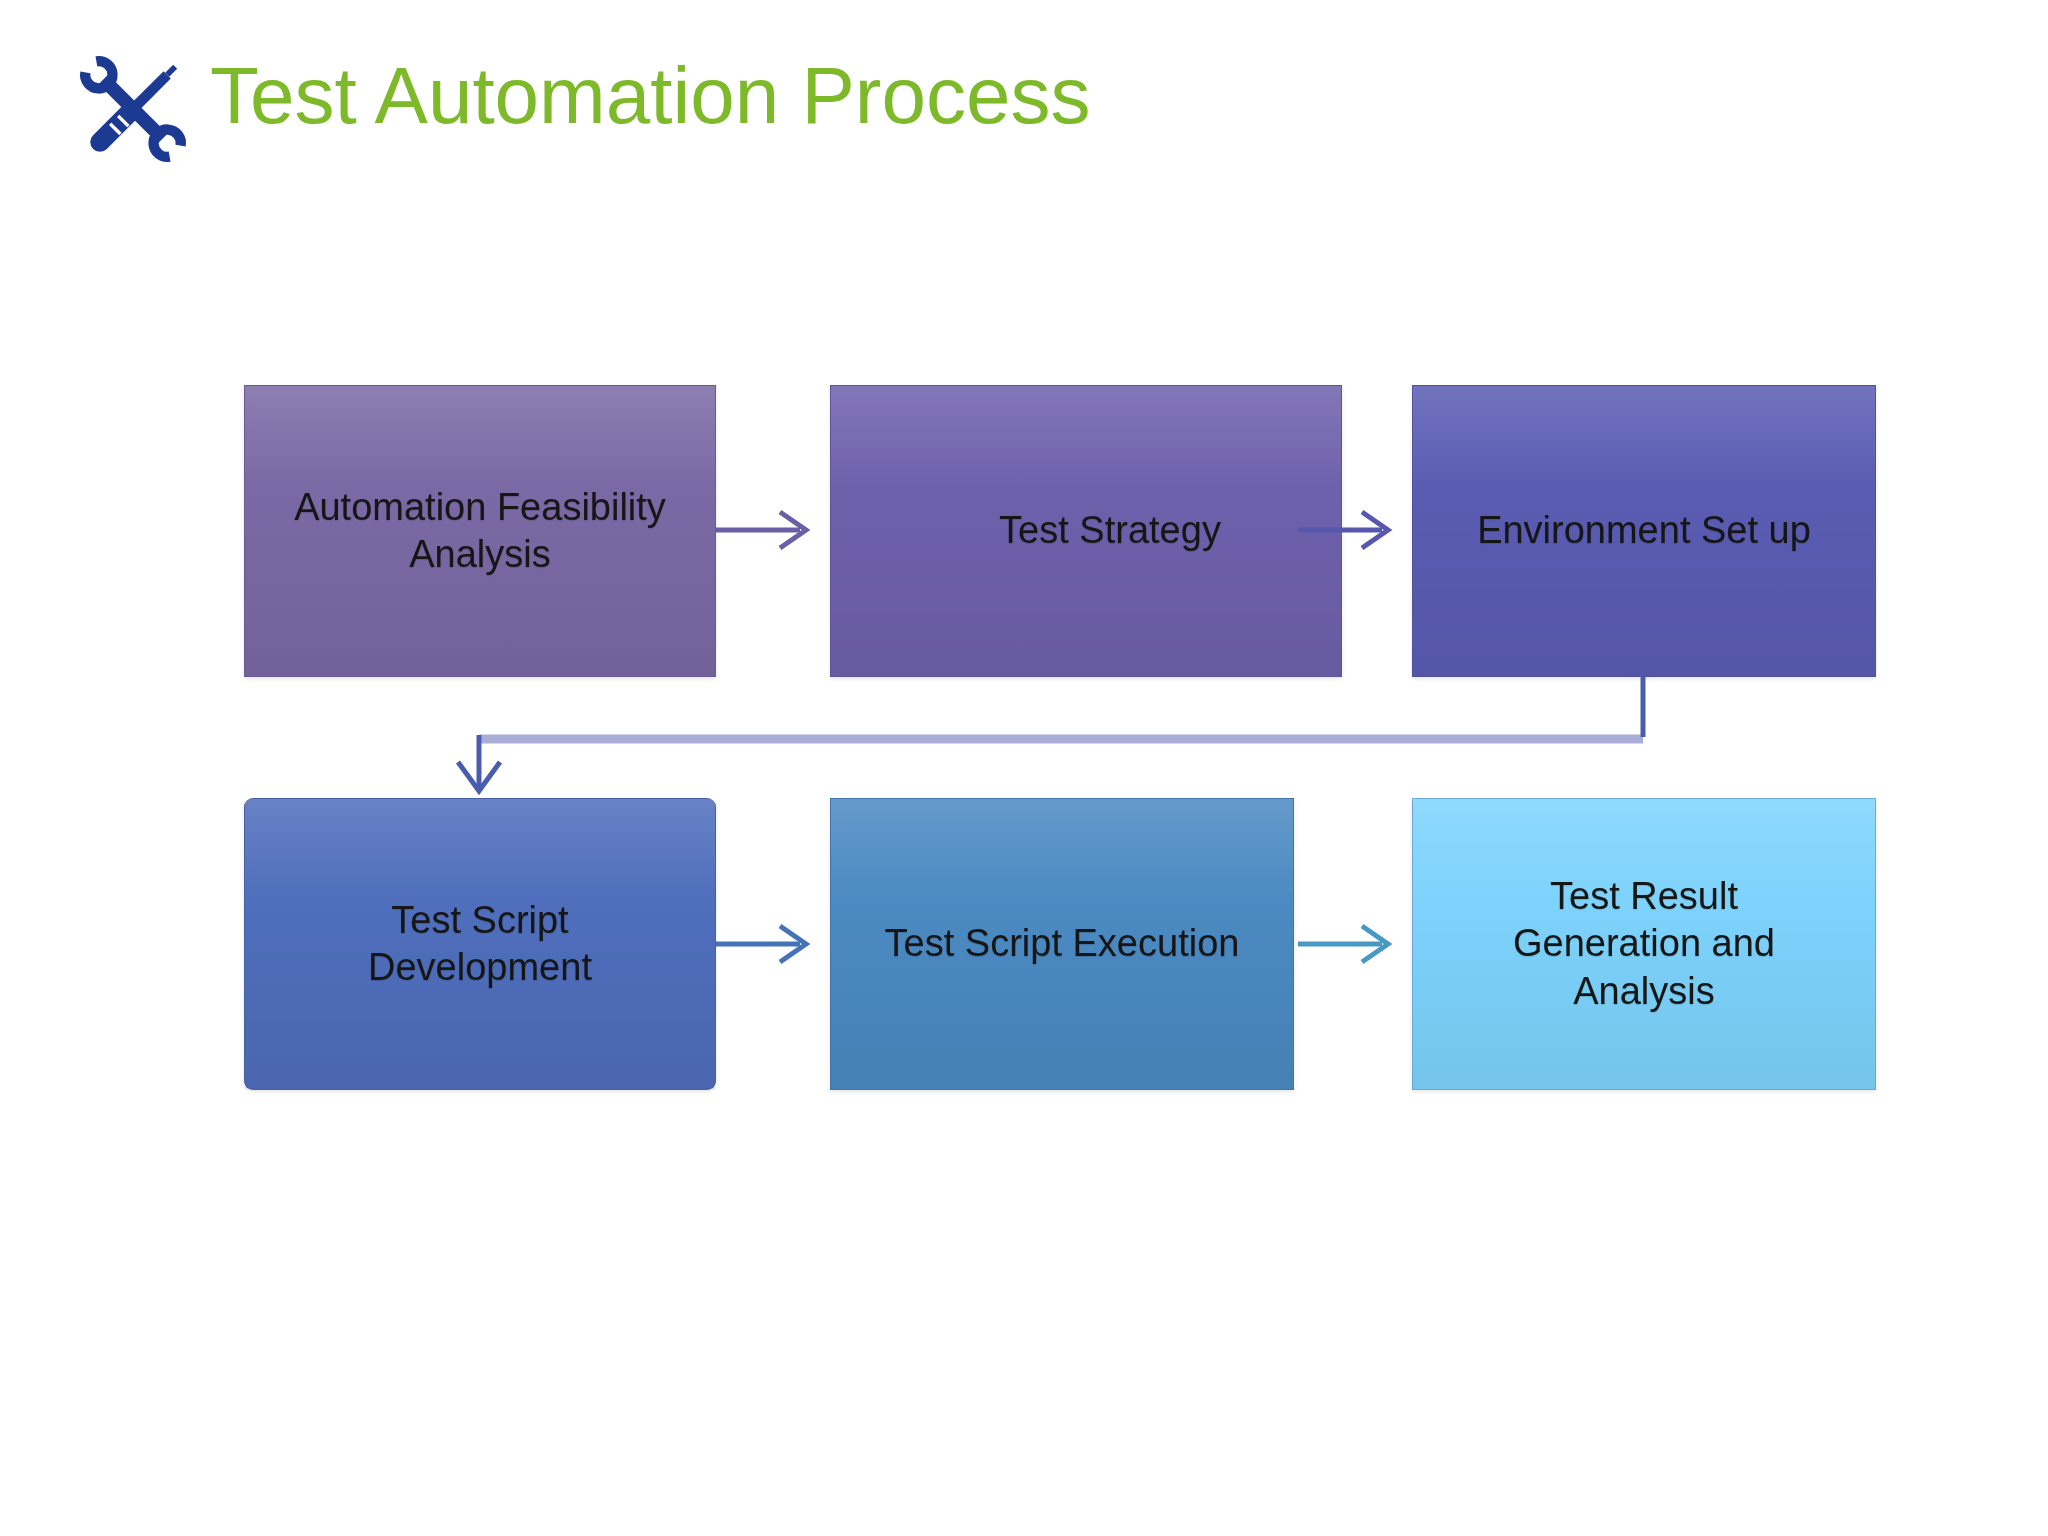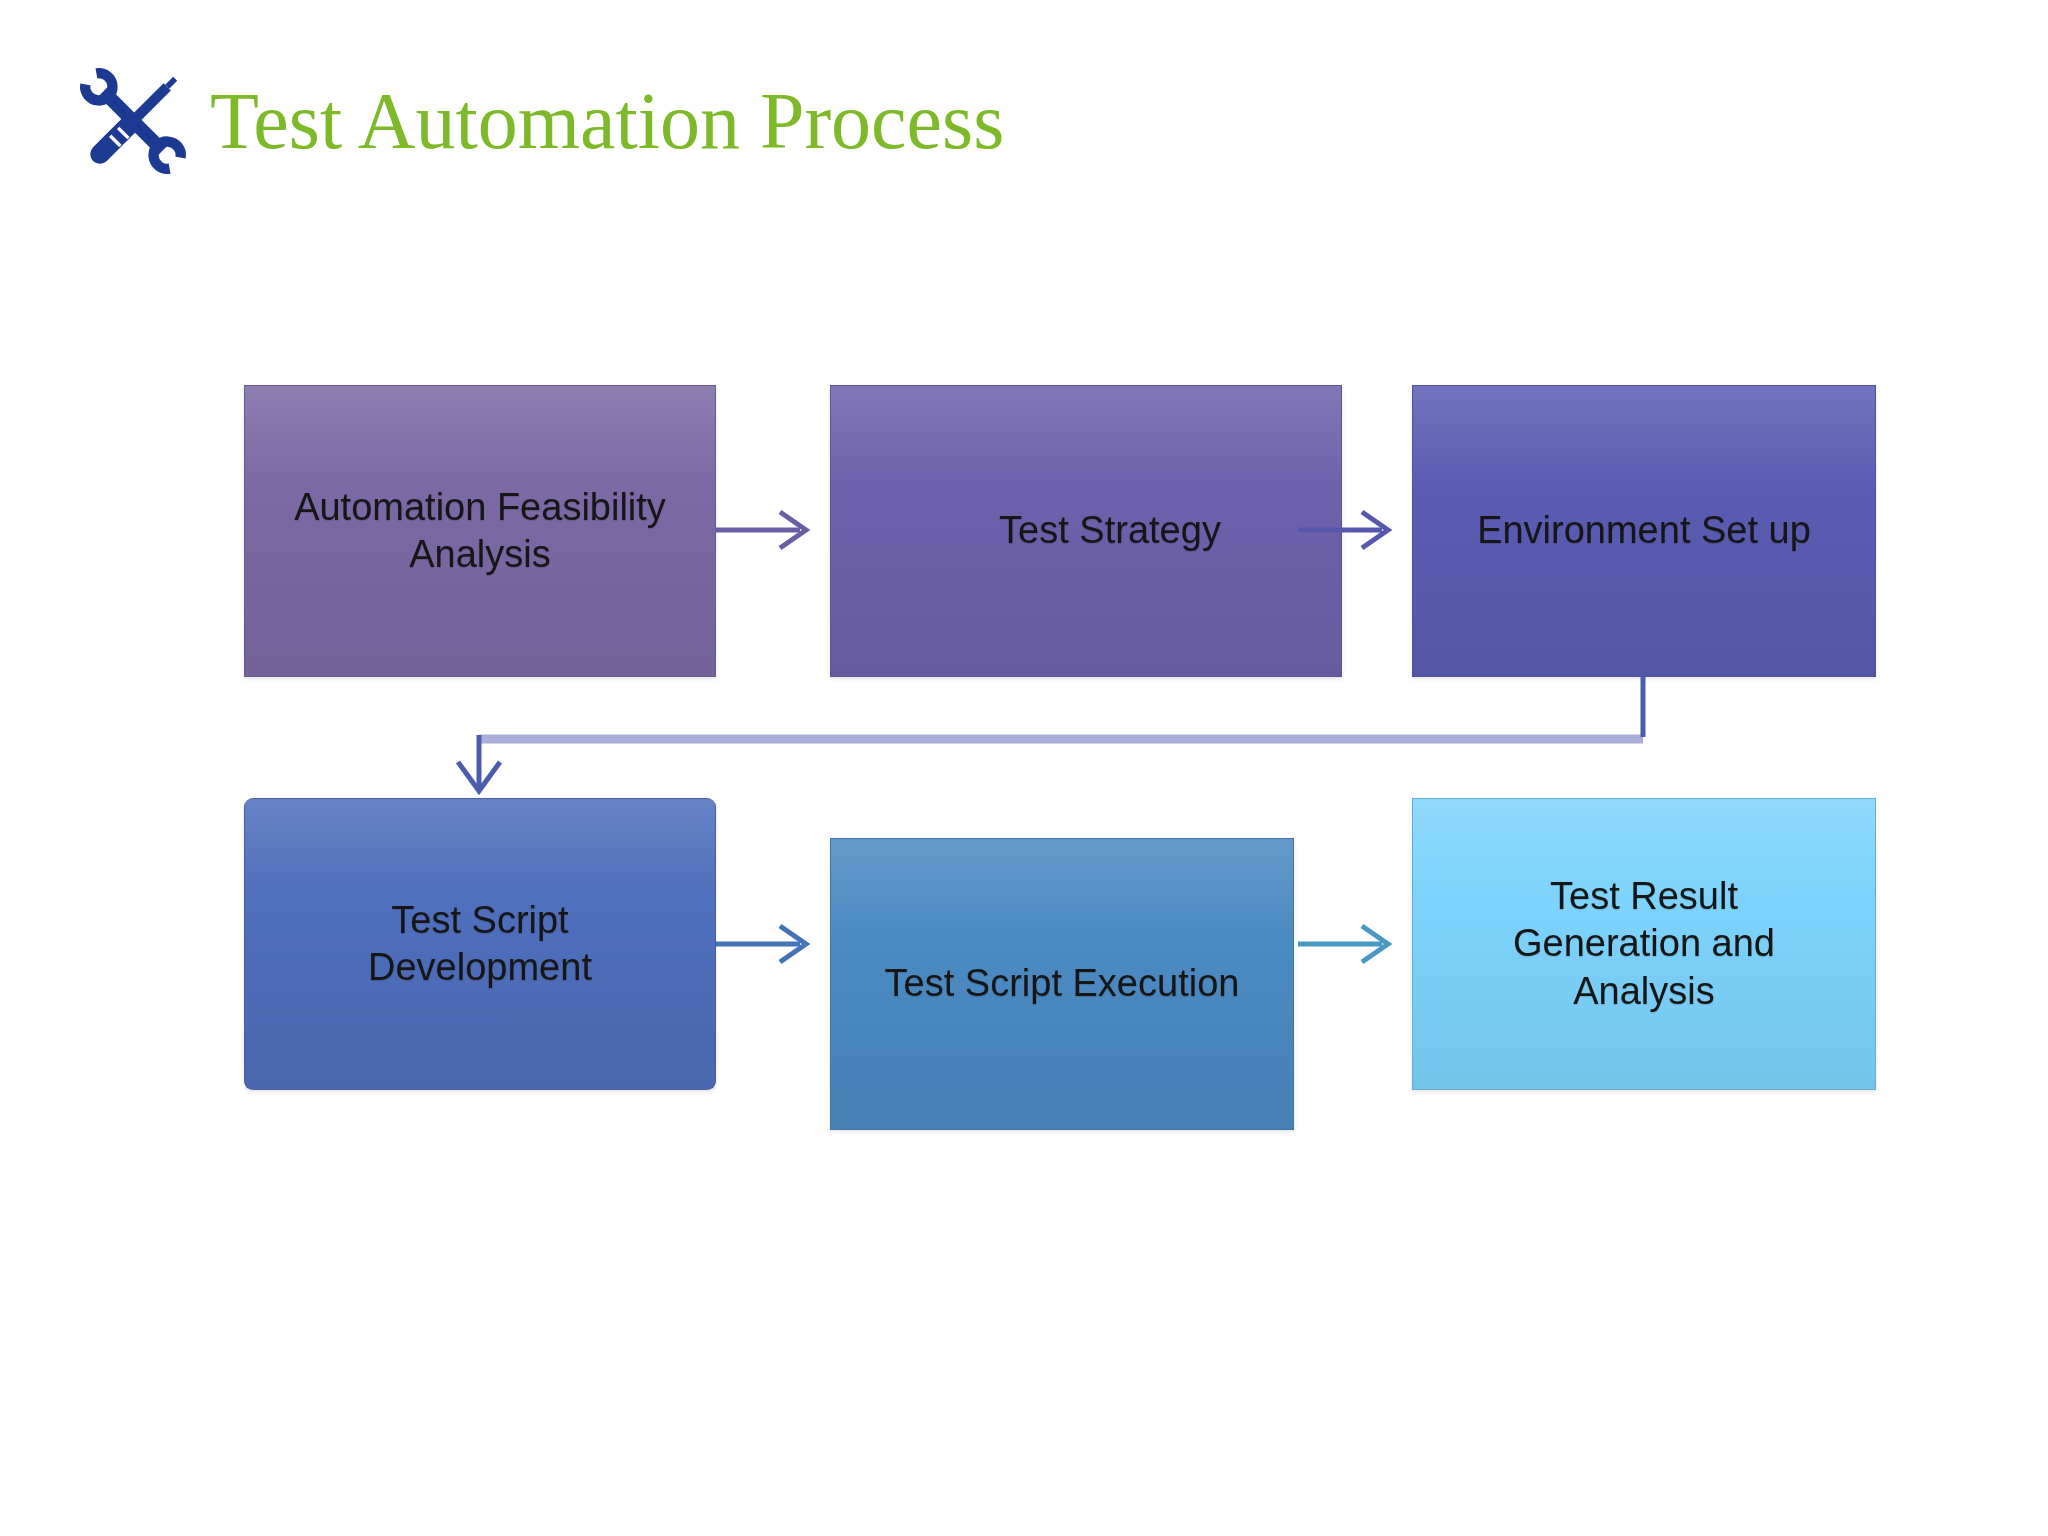--- a/index.html
+++ b/index.html
@@ -5,22 +5,22 @@
   html,body{margin:0;padding:0;background:#ffffff;}
   .slide{
     position:relative;
     width:2048px;height:1536px;
     background:#ffffff;
     overflow:hidden;
     font-family:"Liberation Sans", sans-serif;
   }
   
   .header{
-    position:absolute;left:76px;top:64px;
-    display:flex;align-items:center;gap:20px;font-family:Liberation Serif, serif;
+    position:absolute;left:76px;top:52px;
+    display:flex;gap:20px;
   }
   .tools-icon{width:114px;height:114px;flex:0 0 auto;}
   .page-title{
     font-size:80px;
     line-height:1.1;
     font-weight:400;
     letter-spacing:0px;
     white-space:nowrap;
   }
   
@@ -89,21 +89,21 @@
   <div class="step s2" style="background: rgb(110, 97, 172);">
     <span class="lbl">Test Strategy</span>
   </div>
   <div class="step s3" style="background: rgb(90, 92, 179);">
     <span class="lbl">Environment Set up</span>
   </div>
   <div class="step s4" style="background: rgb(79, 110, 188); border-radius: 9px;">
     <span class="lbl">Test Script
 Development</span>
   </div>
-  <div class="step s5" style="background: rgb(75, 138, 194); margin-top: 40px;">
+  <div class="step s5" style="background: rgb(75, 138, 194);">
     <span class="lbl">Test Script Execution</span>
   </div>
   <div class="step s6" style="background: #7dd3fc;">
     <span class="lbl">Test Result
 Generation and
 Analysis</span>
   </div>
 
   <svg class="connector-layer" viewBox="0 0 2048 1536" aria-hidden="true">
 

